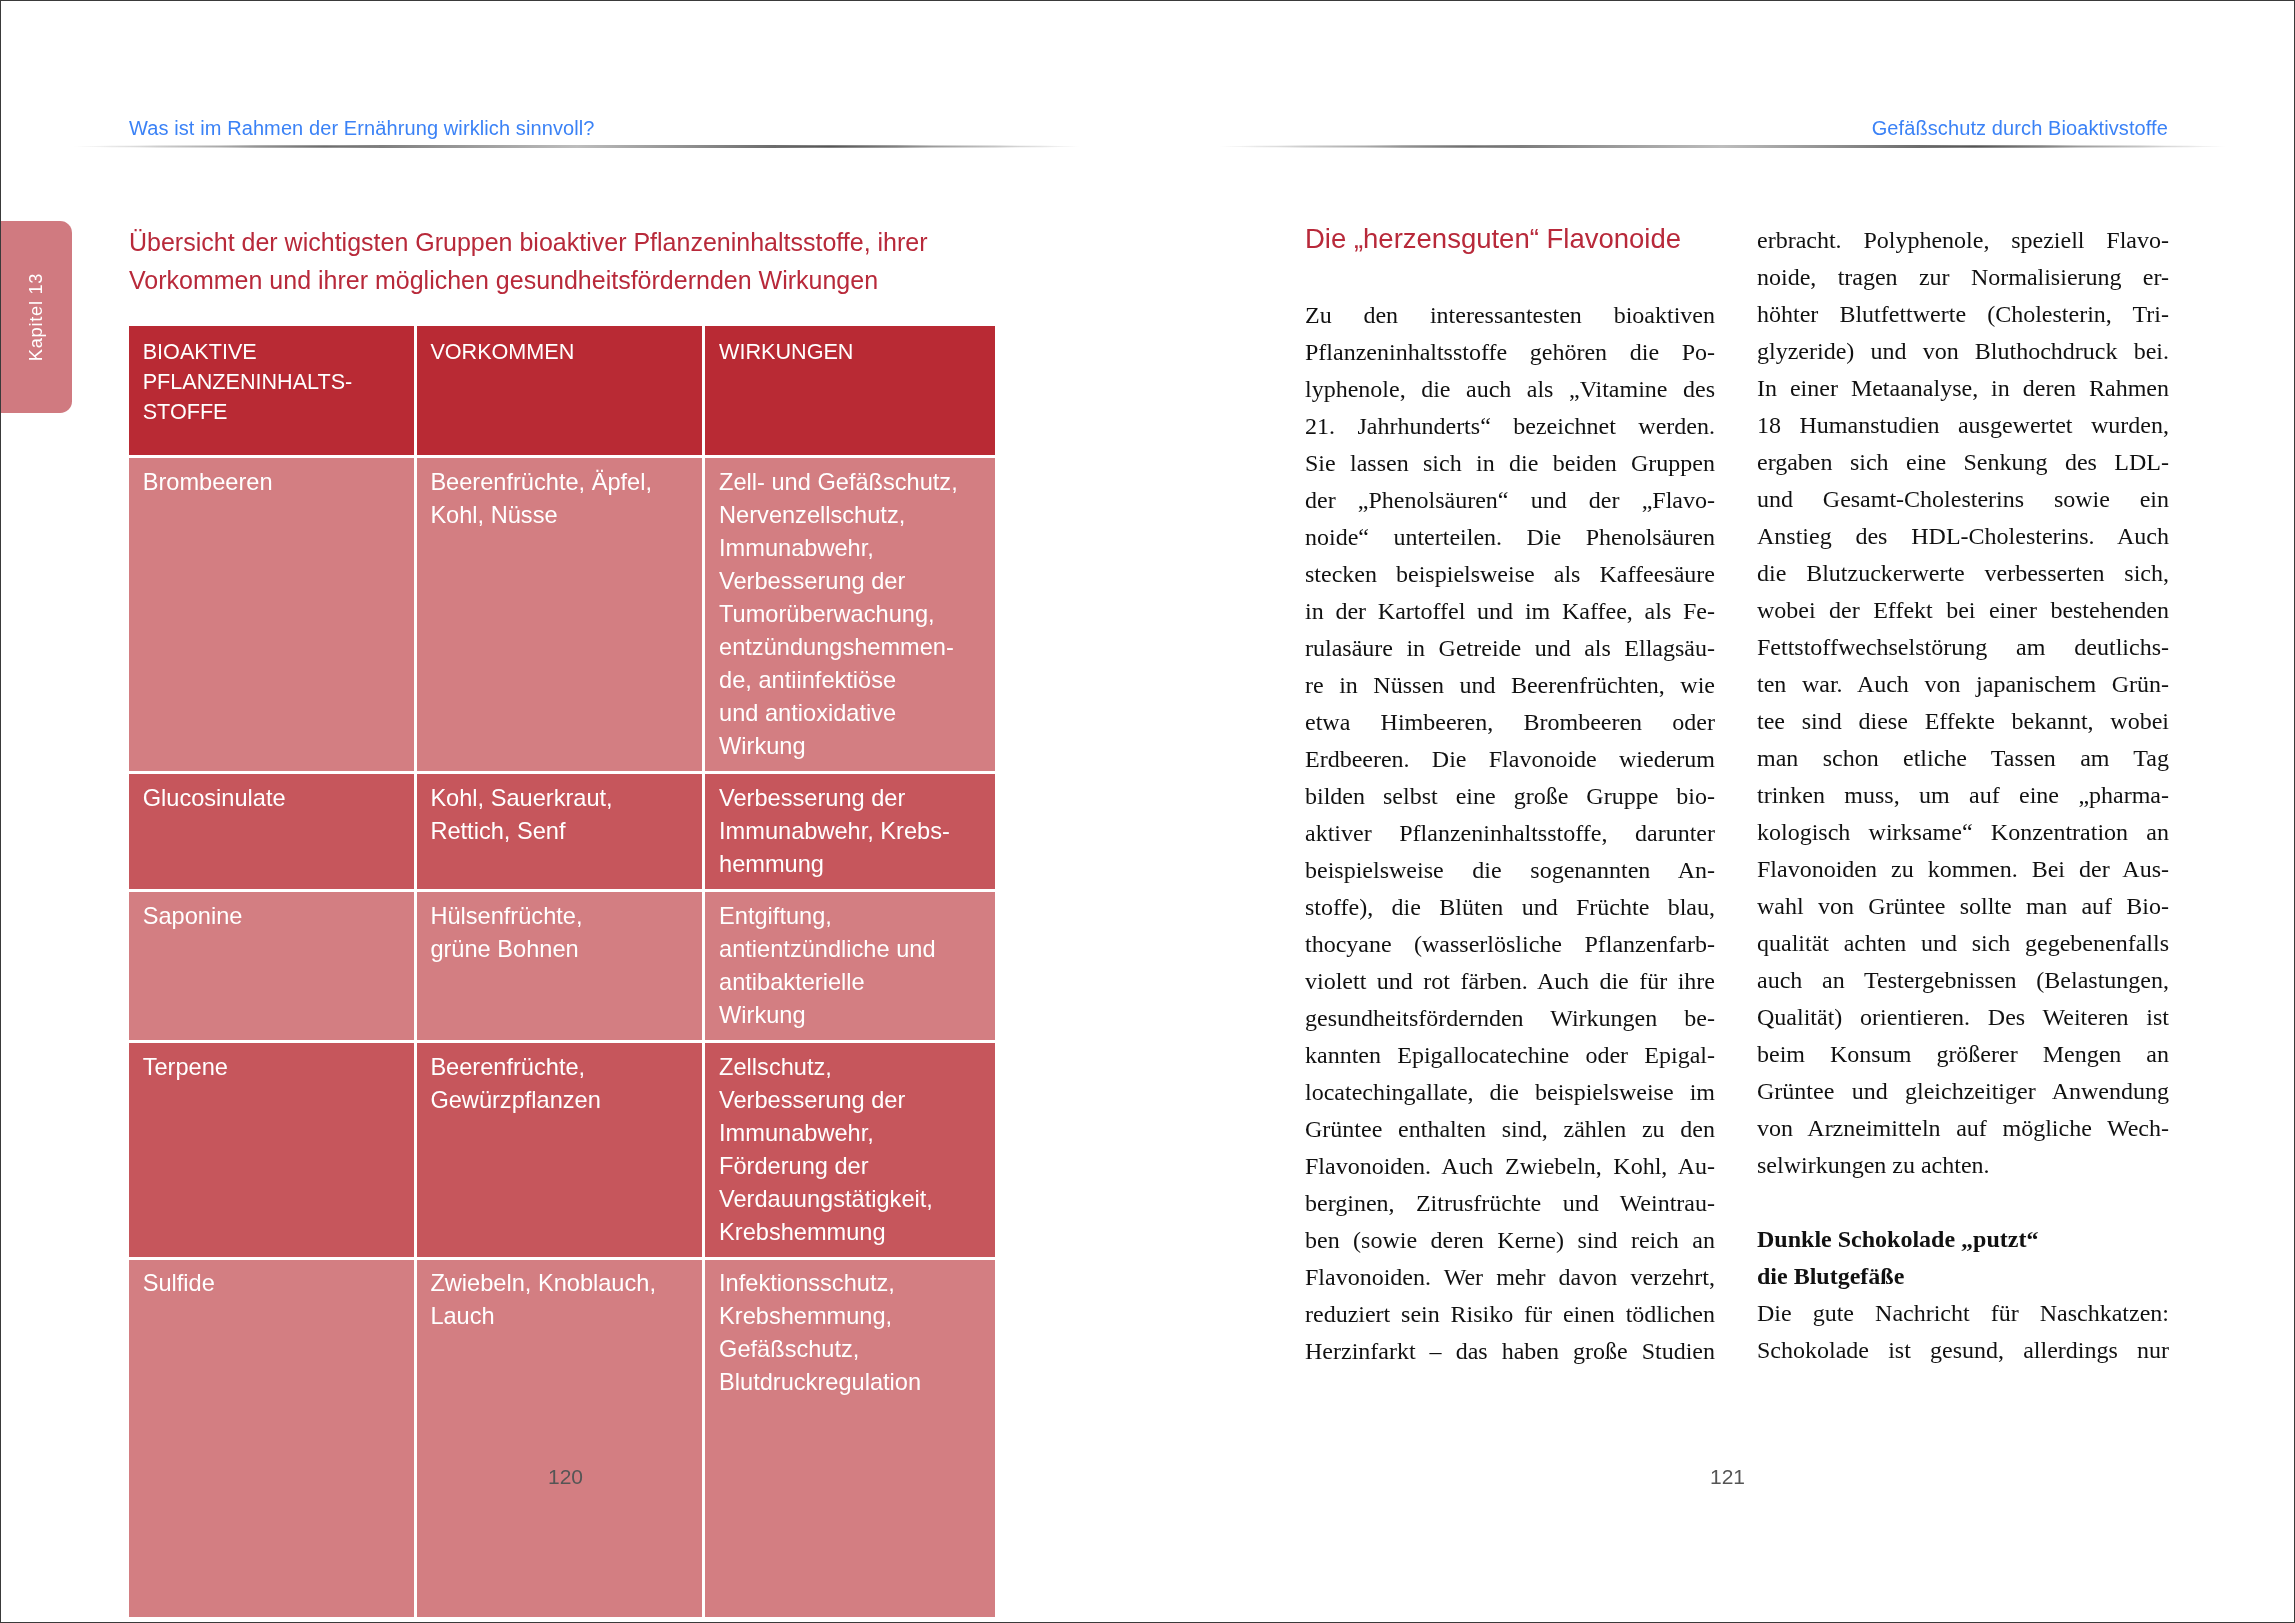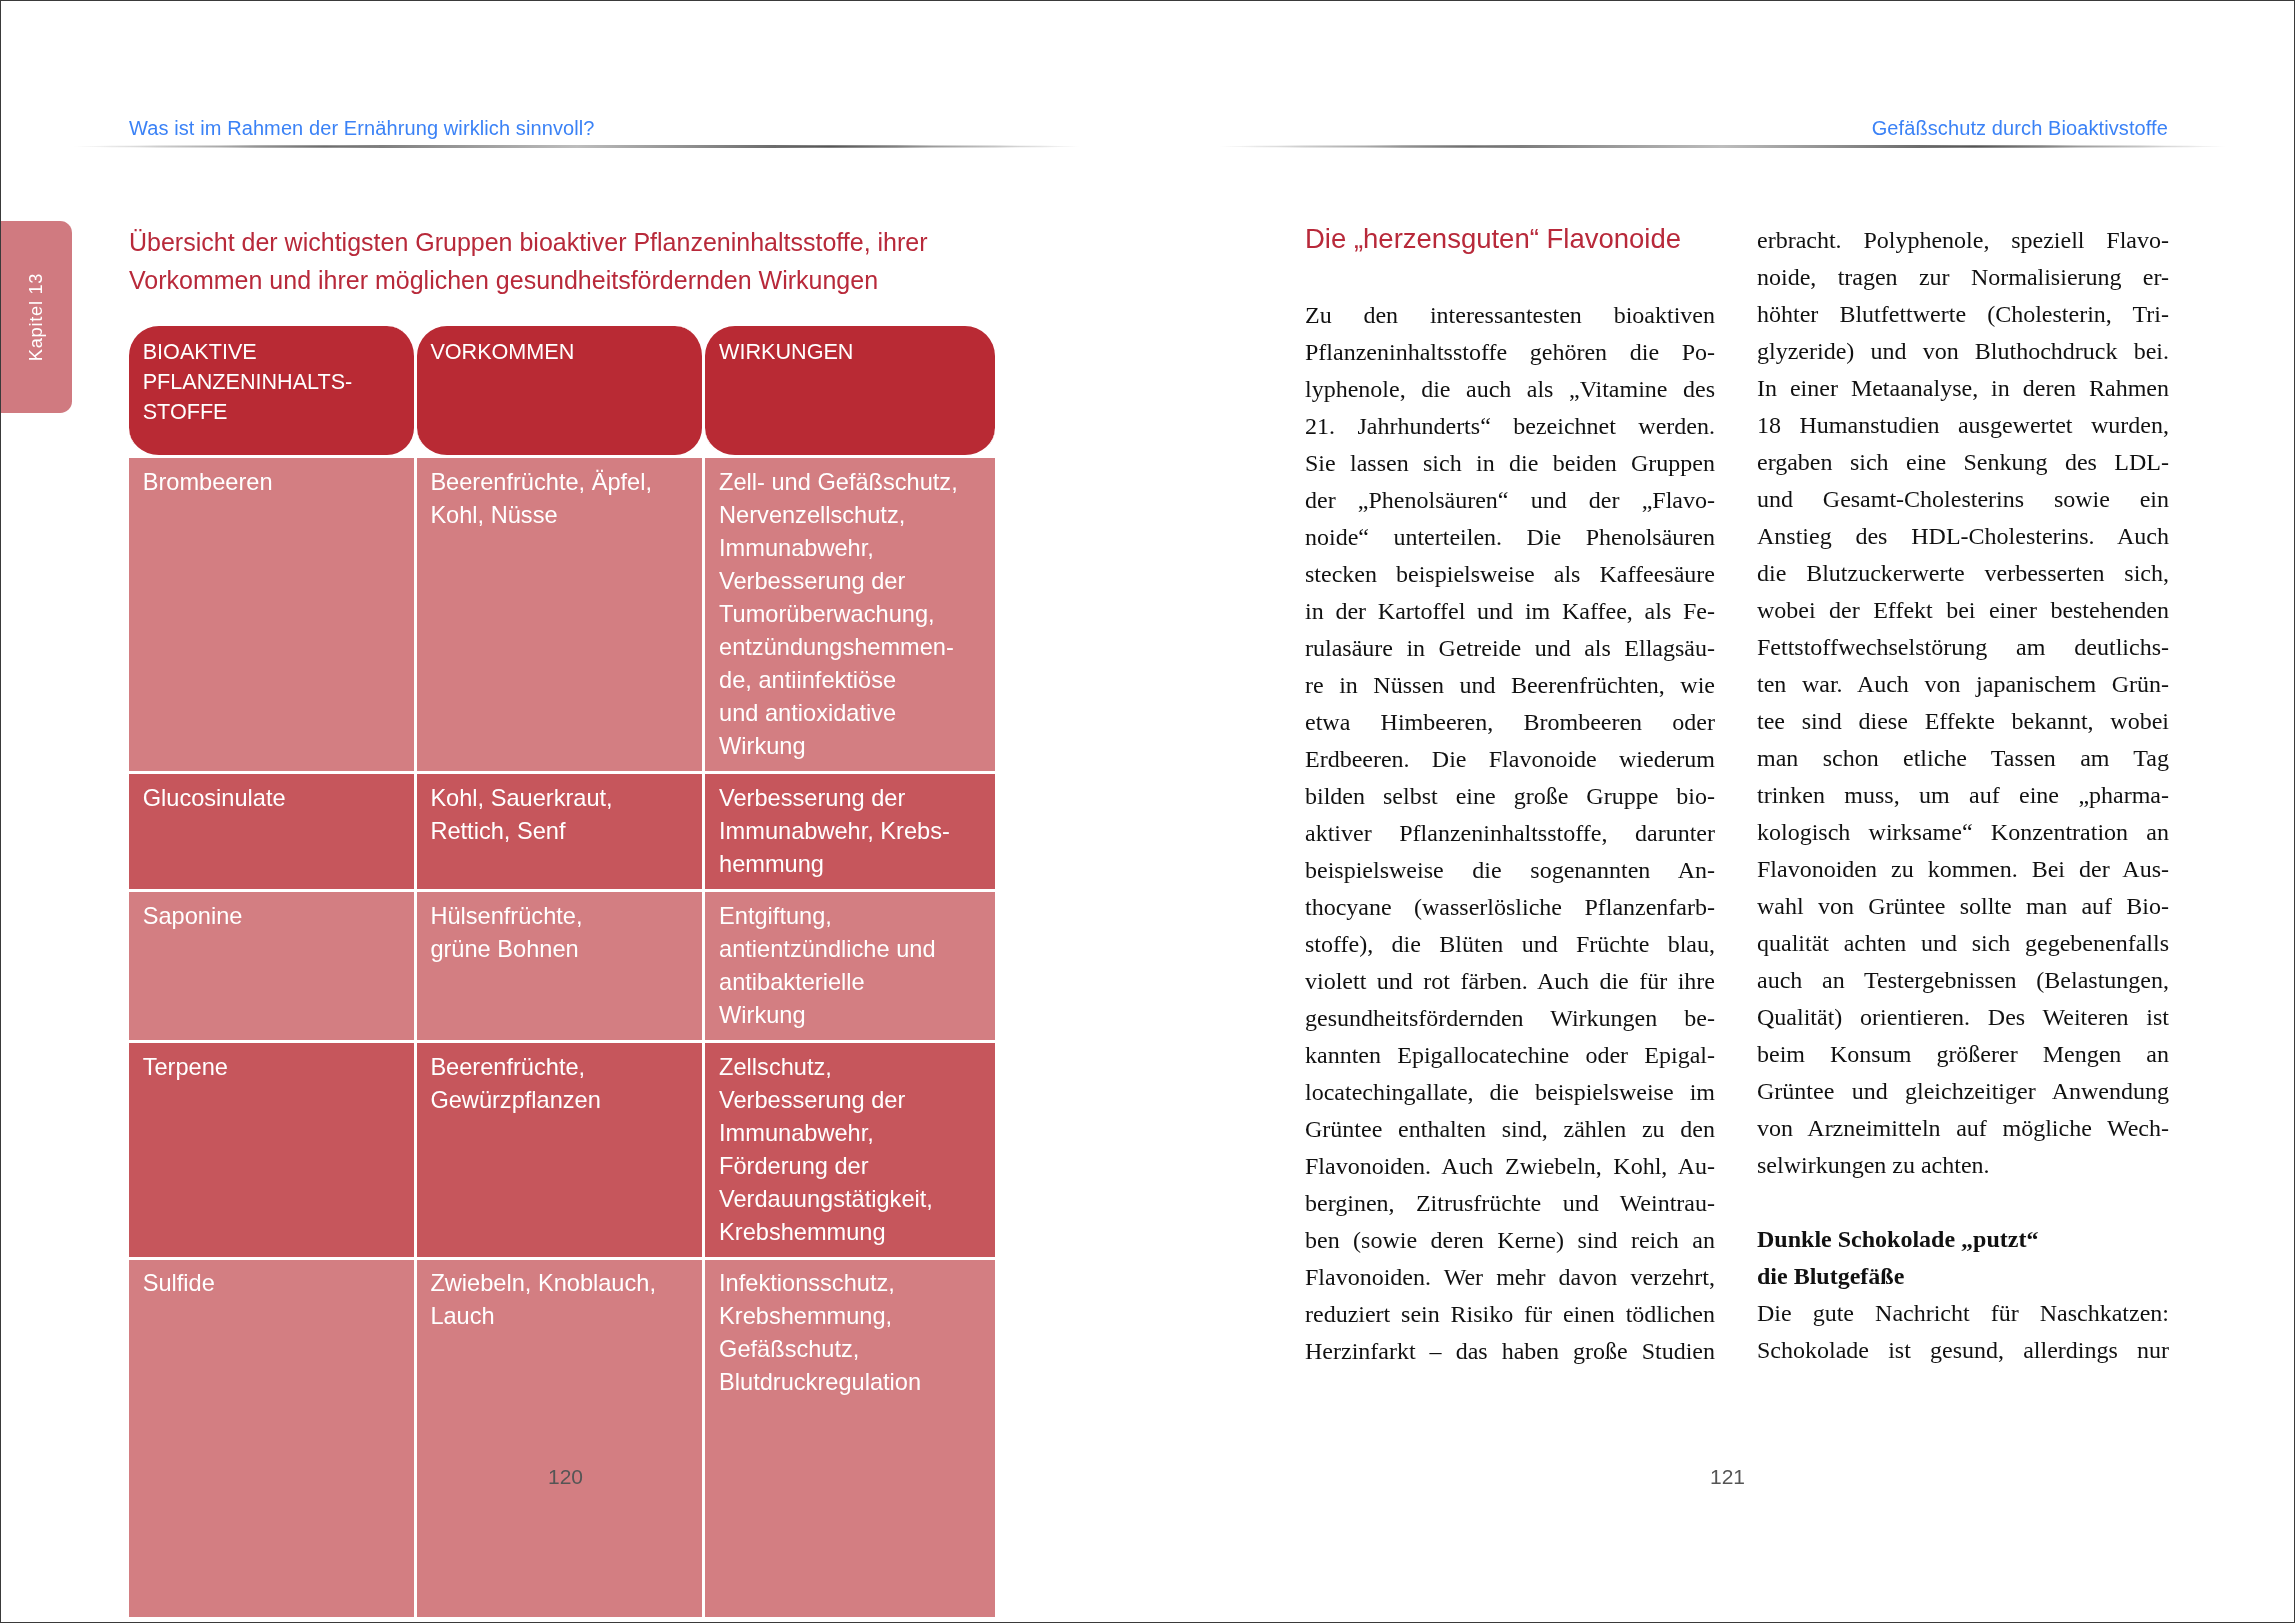--- a/index.html
+++ b/index.html
@@ -43,21 +43,21 @@
     position: absolute; left: 128px; top: 325px; width: 866px;
     border-collapse: separate; border-spacing: 0;
   }
   .tbl td, .tbl th {
     color: #fff; font-weight: normal; text-align: left; vertical-align: top;
     font-size: 23.6px; line-height: 33px; padding: 7.9px 13px 7.9px 13.7px;
     border-right: 3.3px solid #fff; border-bottom: 3.3px solid #fff;
   }
   .tbl tr td:last-child, .tbl tr th:last-child { border-right: none; }
   .tbl tr:last-child td { border-bottom: none; }
-  .tbl th { background: #b92a34; font-size: 21.6px; line-height: 30px; padding-top: 10.5px; height: 111px; border-radius: 30px; }
+  .tbl th { background: #b92a34; font-size: 21.6px; line-height: 30px; padding-top: 10.5px; height: 111px; }
   .tbl .c1 { width: 258px; }
   .tbl .c2 { width: 259px; }
   .tbl .light td { background: #d37e82; }
   .tbl .dark td { background: #c6565c; }
   .cell-line { display: block; }
 
   .page-num {
     position: absolute; top: 1464px; font-size: 21px; color: #555;
   }
   .pn-left { left: 547px; }
@@ -212,22 +212,22 @@
       <span class="ln">noide“ unterteilen. Die Phenolsäuren</span>
       <span class="ln">stecken beispielsweise als Kaffeesäure</span>
       <span class="ln">in der Kartoffel und im Kaffee, als Fe-</span>
       <span class="ln">rulasäure in Getreide und als Ellagsäu-</span>
       <span class="ln">re in Nüssen und Beerenfrüchten, wie</span>
       <span class="ln">etwa Himbeeren, Brombeeren oder</span>
       <span class="ln">Erdbeeren. Die Flavonoide wiederum</span>
       <span class="ln">bilden selbst eine große Gruppe bio-</span>
       <span class="ln">aktiver Pflanzeninhaltsstoffe, darunter</span>
       <span class="ln">beispielsweise die sogenannten An-</span>
+      <span class="ln">stoffe), die Blüten und Früchte blau,</span>
       <span class="ln">thocyane (wasserlösliche Pflanzenfarb-</span>
-      <span class="ln">stoffe), die Blüten und Früchte blau,</span>
       <span class="ln">violett und rot färben. Auch die für ihre</span>
       <span class="ln">gesundheitsfördernden Wirkungen be-</span>
       <span class="ln">kannten Epigallocatechine oder Epigal-</span>
       <span class="ln">locatechingallate, die beispielsweise im</span>
       <span class="ln">Grüntee enthalten sind, zählen zu den</span>
       <span class="ln">Flavonoiden. Auch Zwiebeln, Kohl, Au-</span>
       <span class="ln">berginen, Zitrusfrüchte und Weintrau-</span>
       <span class="ln">ben (sowie deren Kerne) sind reich an</span>
       <span class="ln">Flavonoiden. Wer mehr davon verzehrt,</span>
       <span class="ln">reduziert sein Risiko für einen tödlichen</span>

